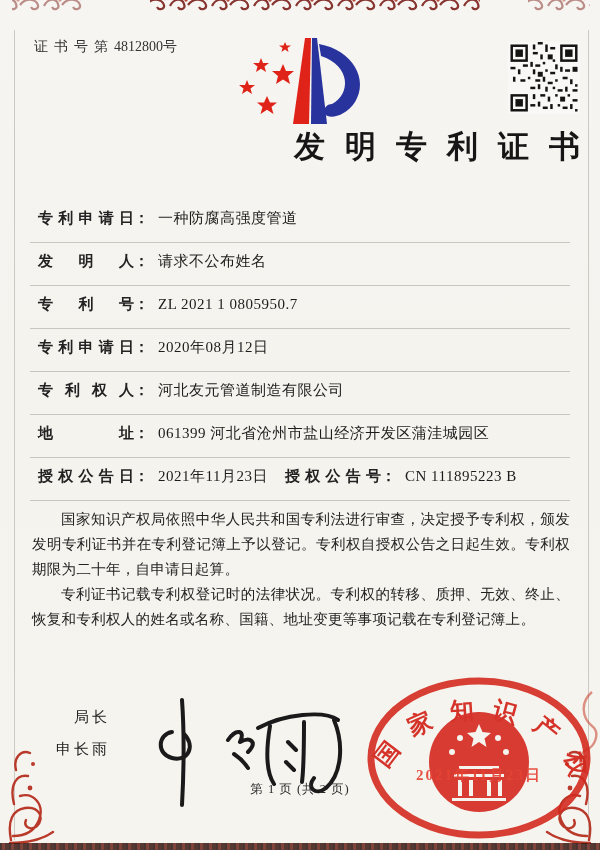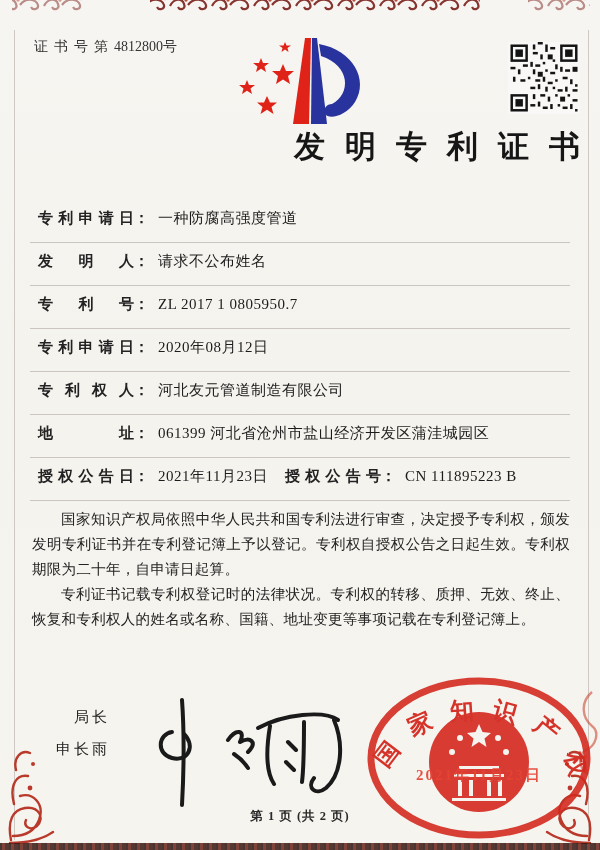--- a/index.html
+++ b/index.html
@@ -54,22 +54,22 @@
   }
   .body-text p { text-indent:2em; }
   
   .signer { position:absolute; left:56px; top:708px; font-size:15px; letter-spacing:3px; color:#222;text-align:right; }
   .signer div { margin-bottom:13px; }
   .sig-svg { position:absolute; left:128px; top:688px; }
   
   .seal { position:absolute; left:366px; top:672px; opacity:.94; }
   
   .footer {
-    position:absolute; left:0; right:0; top:808px; text-align:center;
-    font-size:12.5px; color:#2a2a2a; letter-spacing:1px;font-weight:bold;
+    position:absolute; left:0; right:0; top:781px; text-align:center;
+    font-size:12.5px; color:#2a2a2a; letter-spacing:1px;
   }
 </style>
 </head>
 <body>
 
 <div class="page">
 
   <div class="edge-line left"></div>
   <div class="edge-line right"></div>
 
@@ -190,21 +190,21 @@
   <div class="title">发明专利证书</div>
 
   <div class="rows">
     <div class="frow">
       <span class="lbl">专利申请日</span><span class="colon">：</span><span class="val">一种防腐高强度管道</span>
     </div>
     <div class="frow">
       <span class="lbl">发明人</span><span class="colon">：</span><span class="val">请求不公布姓名</span>
     </div>
     <div class="frow">
-      <span class="lbl">专利号</span><span class="colon">：</span><span class="val">ZL 2017 1 0805950.7</span>
+      <span class="lbl">专利号</span><span class="colon">：</span><span class="val">ZL 2021 1 0805950.7</span>
     </div>
     <div class="frow">
       <span class="lbl">专利申请日</span><span class="colon">：</span><span class="val">2020年08月12日</span>
     </div>
     <div class="frow">
       <span class="lbl">专利权人</span><span class="colon">：</span><span class="val">河北友元管道制造有限公司</span>
     </div>
     <div class="frow">
       <span class="lbl">地址</span><span class="colon">：</span><span class="val">061399 河北省沧州市盐山经济开发区蒲洼城园区</span>
     </div>

